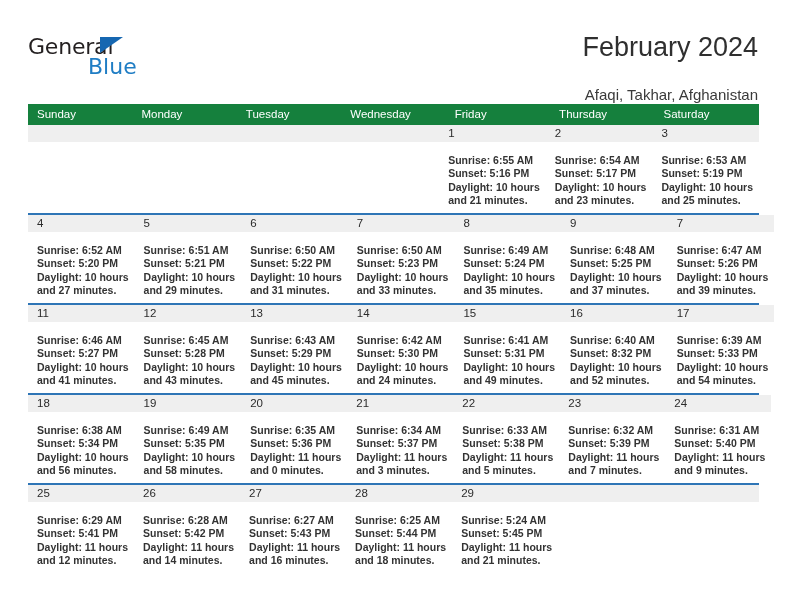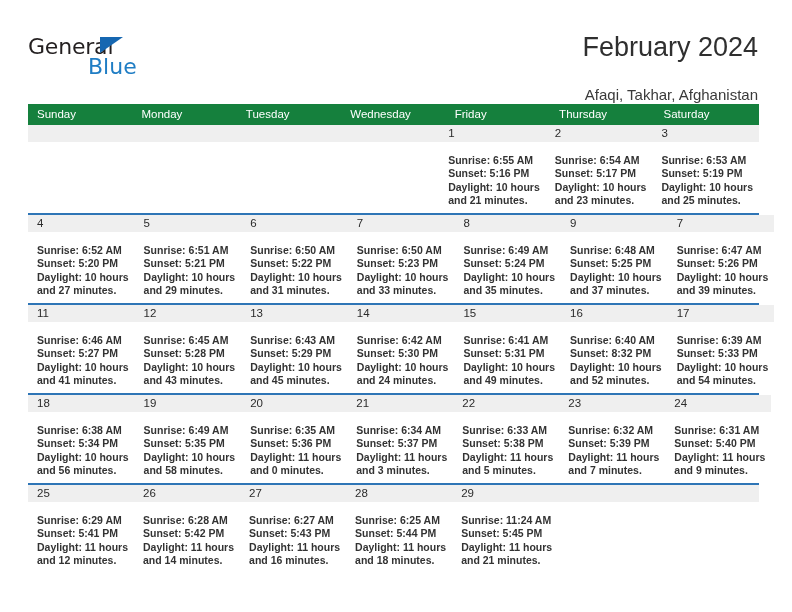--- a/index.html
+++ b/index.html
@@ -458,21 +458,21 @@
               <div class="info">
                 <div>Sunrise: 6:25 AM</div>
                 <div>Sunset: 5:44 PM</div>
                 <div>Daylight: 11 hours</div>
                 <div>and 18 minutes.</div>
               </div>
             </div>
             <div class="cell">
               <div class="daynum">29</div>
               <div class="info">
-                <div>Sunrise: 11:24 AM</div>
+                <div>Sunrise: 5:24 AM</div>
                 <div>Sunset: 5:45 PM</div>
                 <div>Daylight: 11 hours</div>
                 <div>and 21 minutes.</div>
               </div>
             </div>
             <div class="cell">
               <div class="daynum"></div>
               <div class="info"></div>
             </div>
             <div class="cell">

